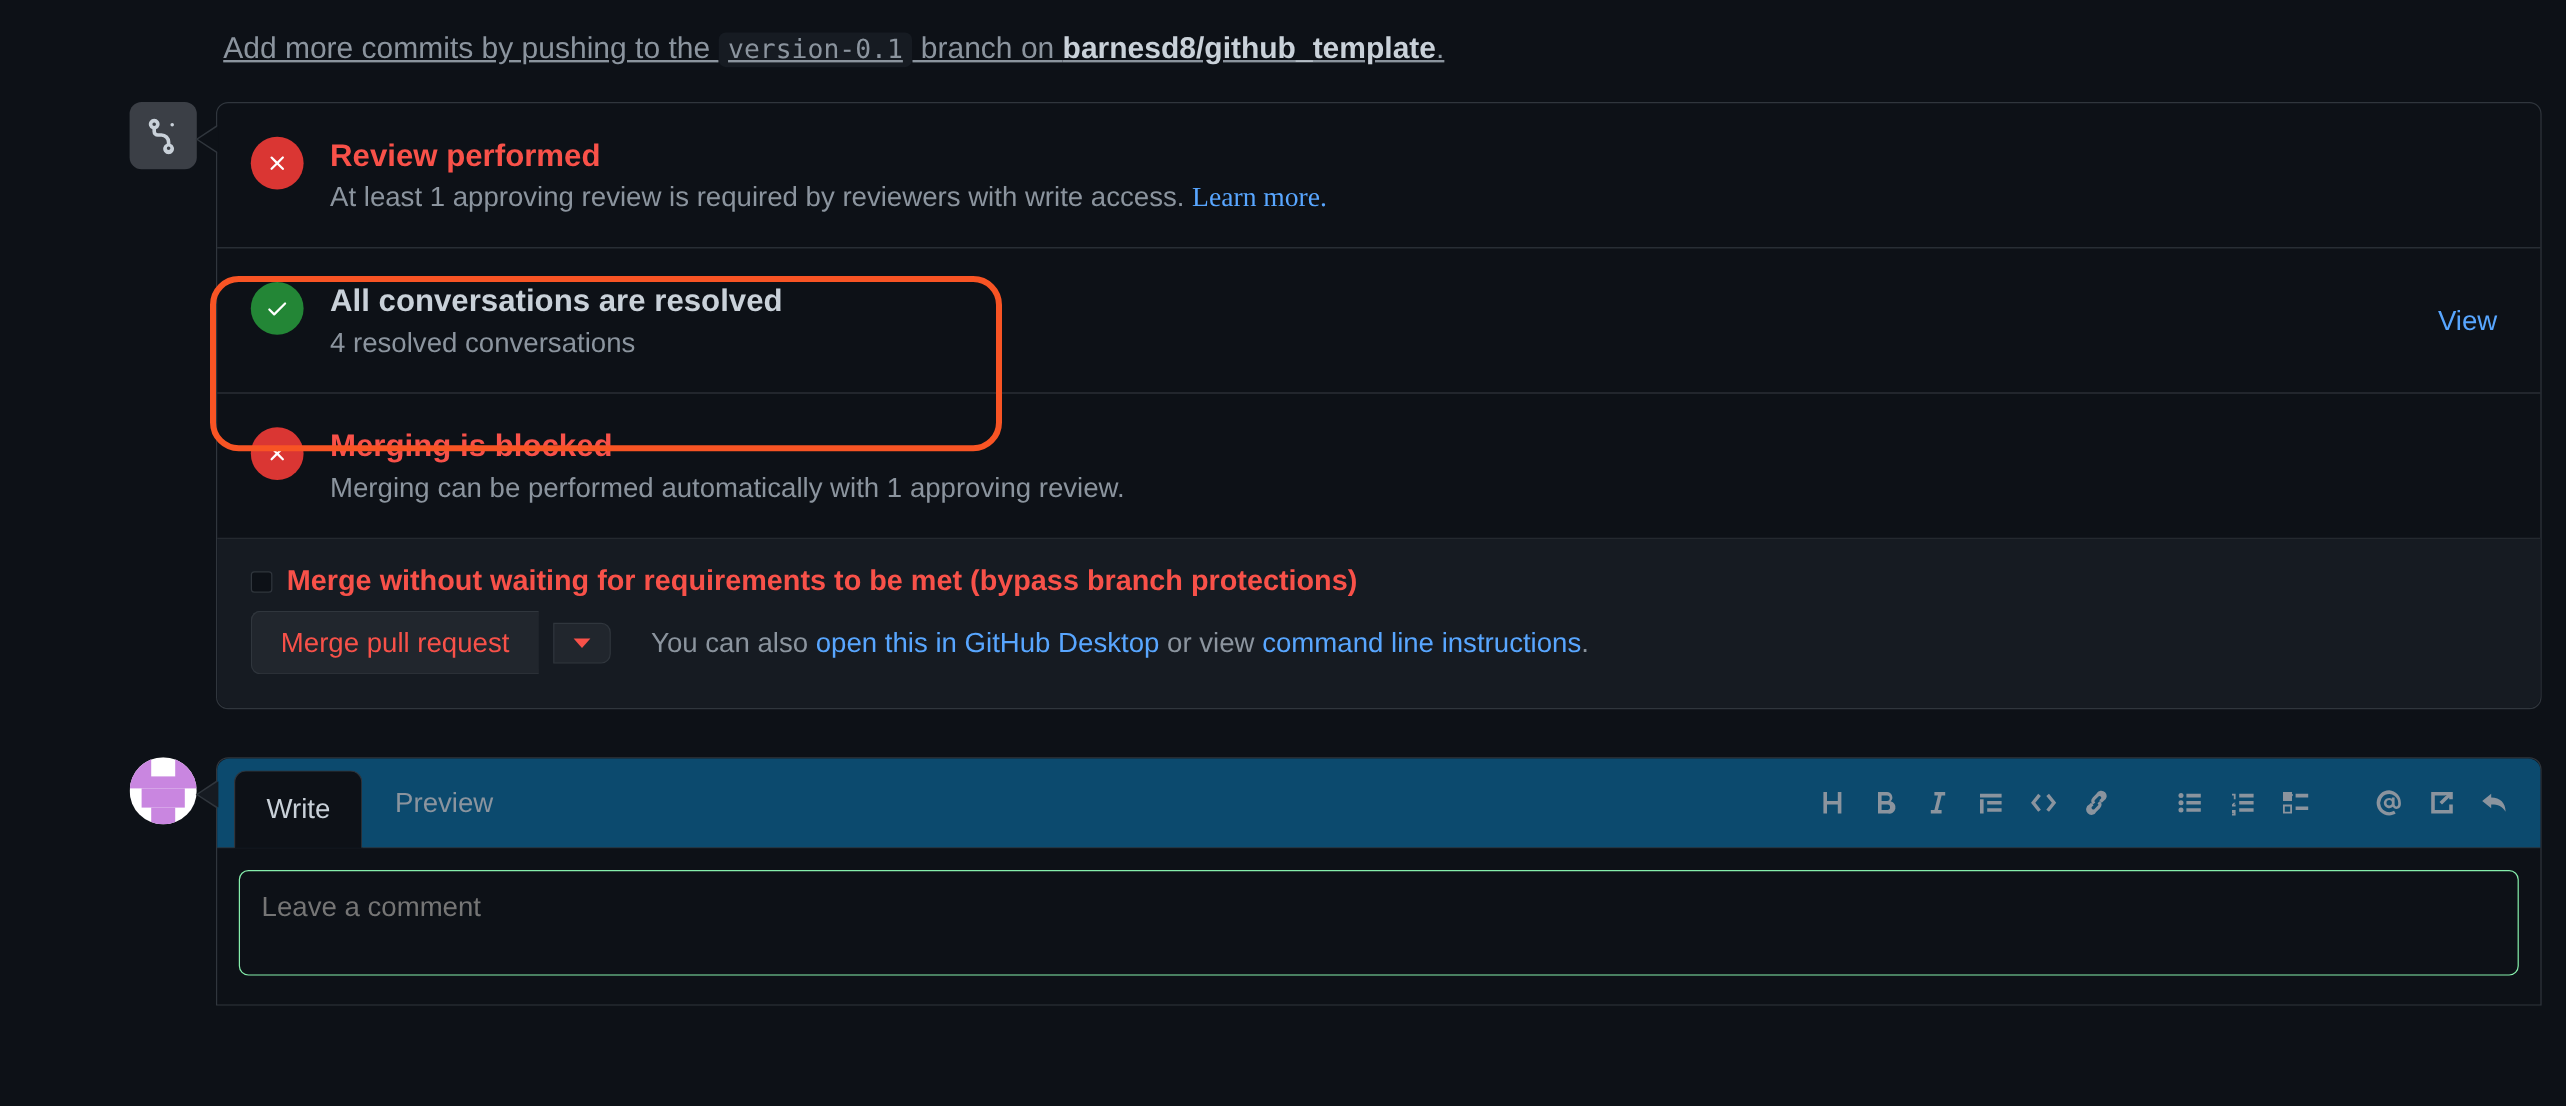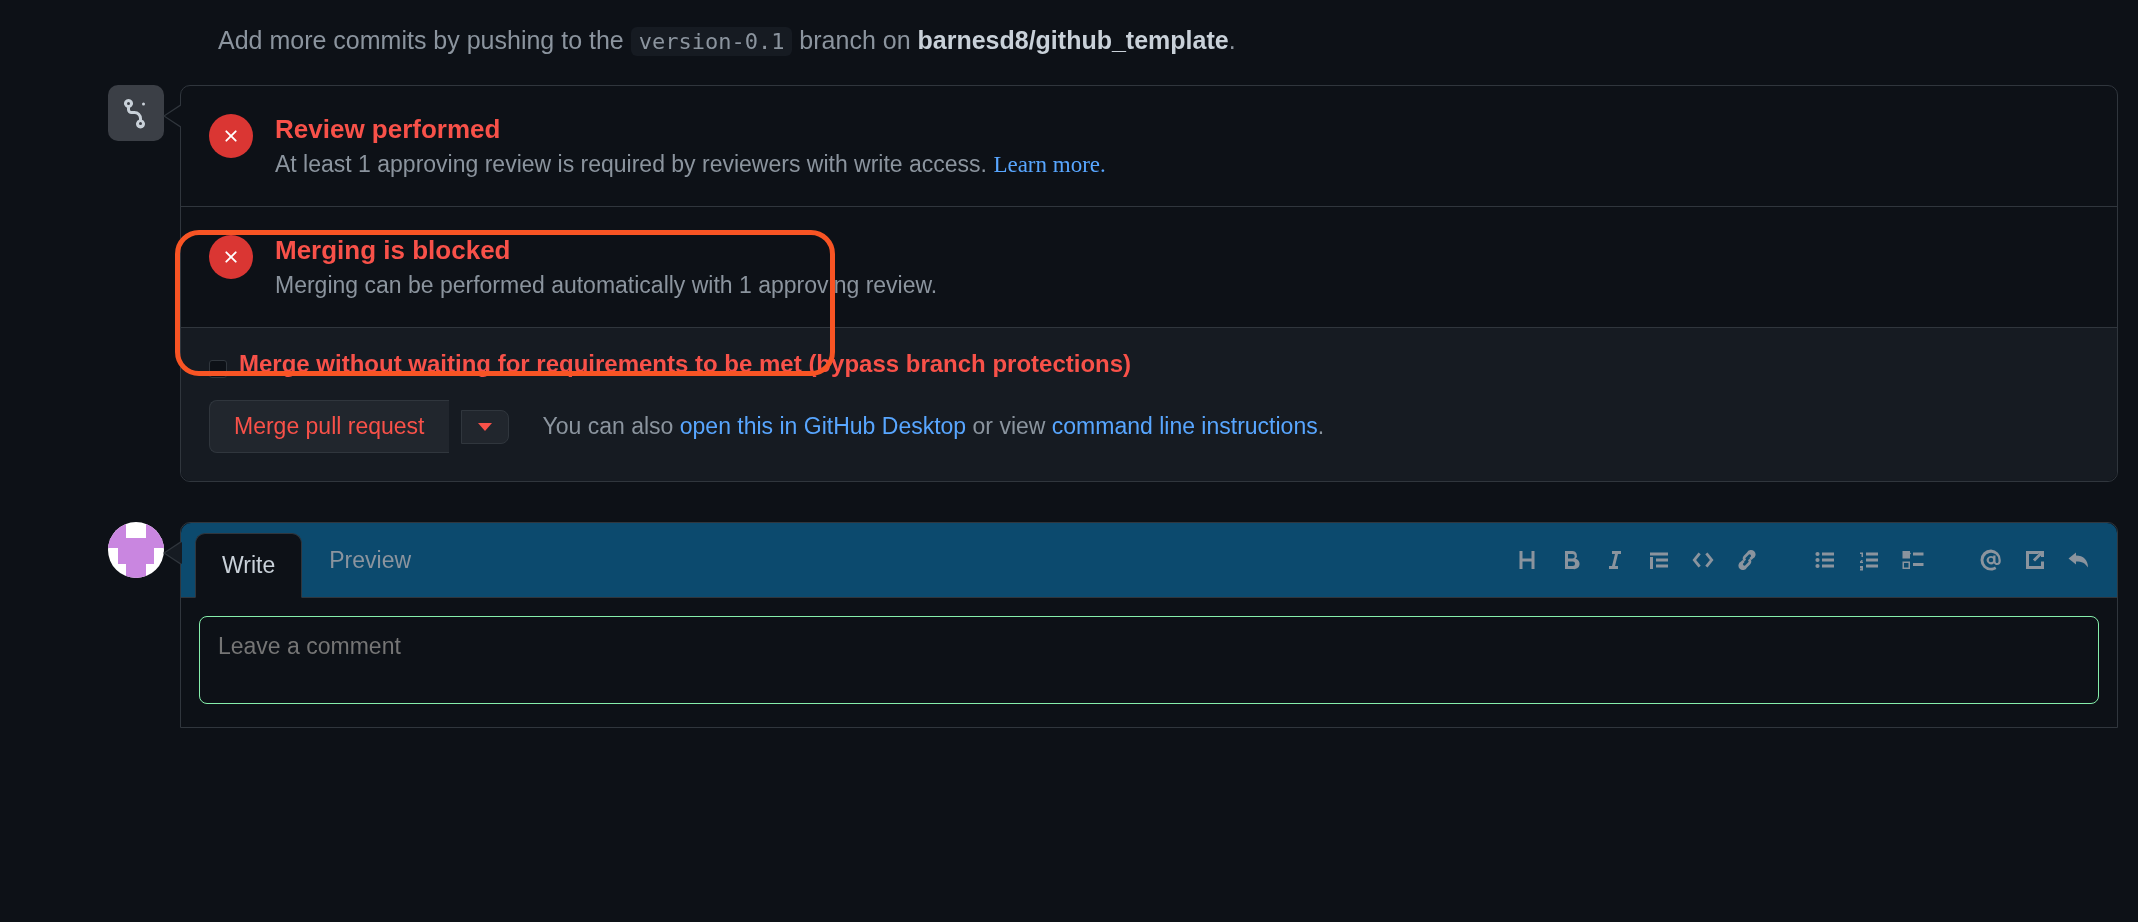--- a/index.html
+++ b/index.html
@@ -11,24 +11,25 @@
     color: #c9d1d9;
     font-size: 20px;
     overflow: hidden;
   }
   .container {
     padding-top: 26px;
     padding-left: 108px;
     padding-right: 20px;
   }
   .hint-text {
-    margin-left: 110px;
+    margin-left: 78px;
     color: #8b949e;
     font-size: 25px;
     margin-bottom: 30px;
+    text-decoration: underline;
   }
   .hint-text code {
     font-family: ui-monospace, SFMono-Regular, Menlo, Consolas, monospace;
     background: #161b22;
     padding: 2px 8px;
     border-radius: 6px;
     font-size: 22px;
   }
   .hint-text .strong { color:#c9d1d9; font-weight:600; }
 
@@ -114,21 +115,21 @@
   }
 
   .merge-footer{
     background:#161b22;
     border-top:1px solid #30363d;
     border-bottom-left-radius:10px;
     border-bottom-right-radius:10px;
     padding:22px 28px 28px 28px;
   }
   .bypass-row{
-    display:flex;align-items:flex-end;margin-bottom:22px;
+    display:flex;align-items:center;margin-bottom:10px;
     font-size:24px;font-weight:600;color:#f85149;
   }
   .bypass-row input{
     appearance:none;width:18px;height:18px;
     background:#0d1117;border:1px solid #30363d;border-radius:3px;
     margin-right:12px;
   }
   .merge-actions{display:flex;align-items:center;gap:12px;}
   .btn-merge{
     background:#21262d;color:#f85149;
@@ -234,20 +235,32 @@
             </svg>
         </div>
         <div class="status-text">
           <h3 class="red">Review performed</h3>
           <p>
             <span>At least 1 approving review is required by reviewers with write access. </span><a href="#">Learn more.</a>
           </p>
         </div>
       </div>
 
+      <div class="status-row">
+        <div class="status-badge green">
+          <svg viewBox="0 0 16 16">
+              <path d="M13.78 4.22a.75.75 0 0 1 0 1.06l-7.25 7.25a.75.75 0 0 1-1.06 0L2.22 9.28a.75.75 0 0 1 1.06-1.06L6 10.94l6.72-6.72a.75.75 0 0 1 1.06 0Z"></path>
+            </svg>
+        </div>
+        <div class="status-text">
+          <h3 class="white">All conversations are resolved</h3>
+          <p>4 resolved conversations</p>
+        </div>
+        <a href="#" class="status-action">View</a>
+      </div>
 
       <div class="status-row" style="border-bottom:none;">
         <div class="status-badge red">
           <svg viewBox="0 0 16 16">
               <path d="M3.72 3.72a.75.75 0 0 1 1.06 0L8 6.94l3.22-3.22a.75.75 0 1 1 1.06 1.06L9.06 8l3.22 3.22a.75.75 0 1 1-1.06 1.06L8 9.06l-3.22 3.22a.75.75 0 0 1-1.06-1.06L6.94 8 3.72 4.78a.75.75 0 0 1 0-1.06Z"></path>
             </svg>
         </div>
         <div class="status-text">
           <h3 class="red">Merging is blocked</h3>
           <p>Merging can be performed automatically with 1 approving review.</p>

